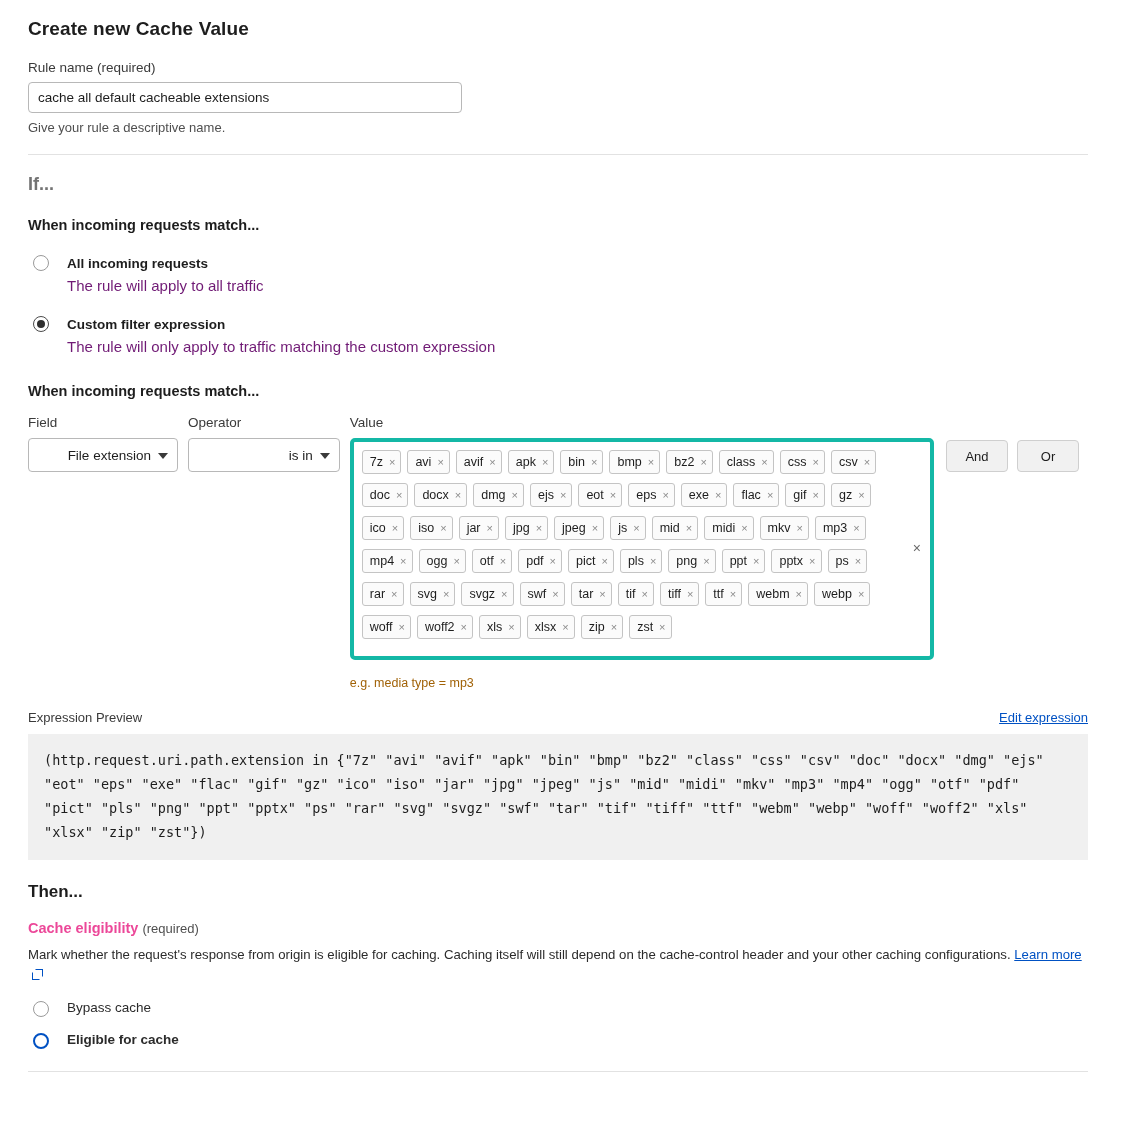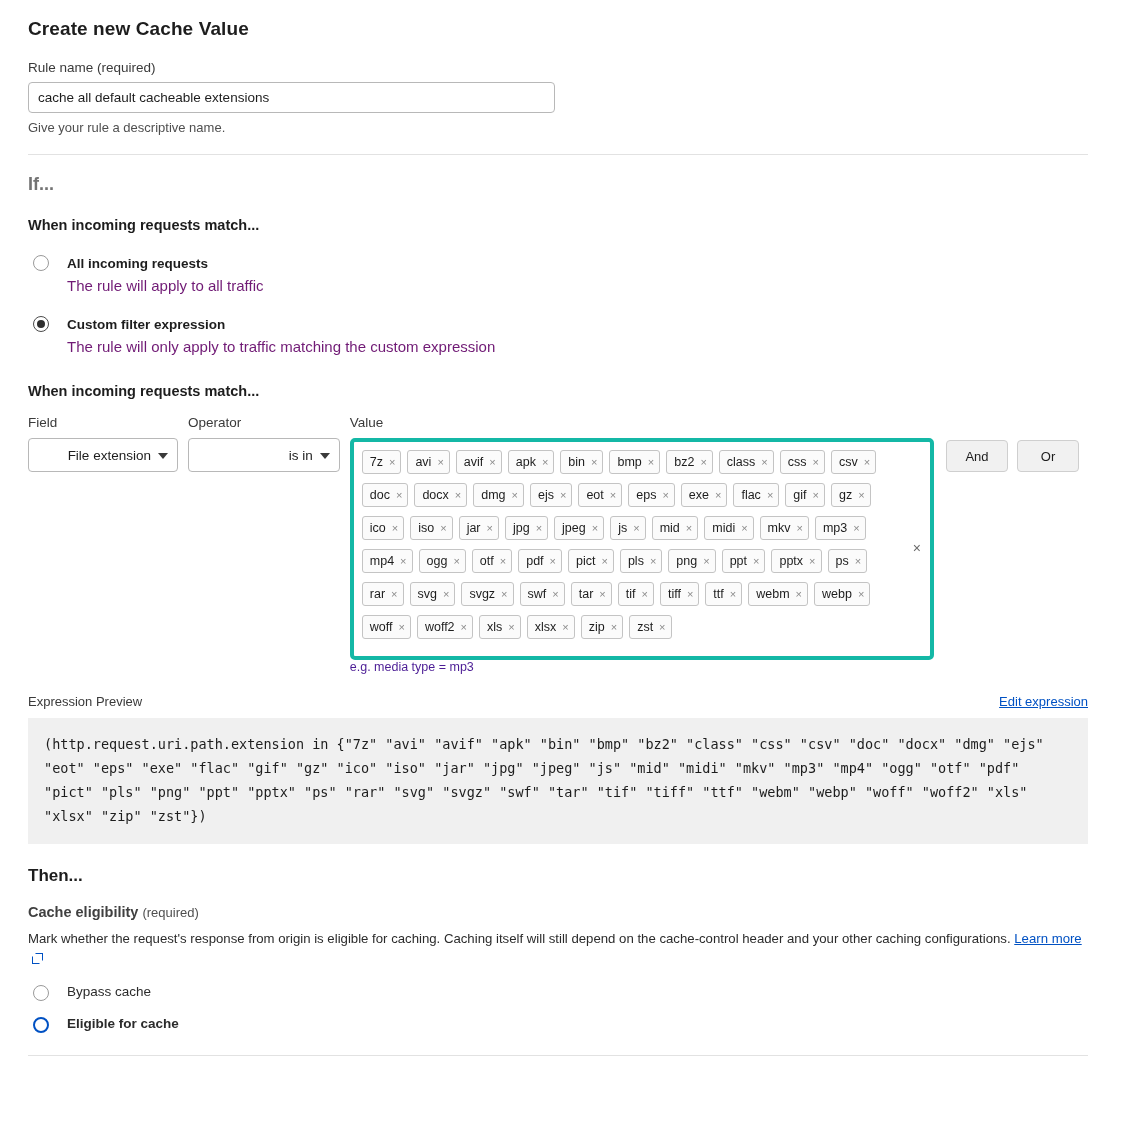--- a/index.html
+++ b/index.html
@@ -27,21 +27,21 @@
     color: #1d1d1d;
     letter-spacing: 0.1px;
     margin: 0 0 20px 0;
   }
   .field-label {
     font-size: 13.5px;
     color: #3a3a3a;
     margin-bottom: 7px;
   }
   .text-input {
-    width: 527px;
+    width: 434px;
     height: 31px;
     box-sizing: border-box;
     border: 1px solid #b8b8b8;
     border-radius: 4px;
     padding: 0 9px;
     font-size: 13.5px;
     font-family: "Liberation Sans", sans-serif;
     color: #1d1d1d;
     background: #fff;
     outline: none;
@@ -199,22 +199,22 @@
     position: absolute;
     right: 9px;
     top: 50%;
     margin-top: -8px;
     font-size: 14px;
     color: #6a6a6a;
     line-height: 1;
   }
   .eg {
     font-size: 12.5px;
-    color: #4c1d95;
-    margin-top: 0;
+    color: #a16207;
+    margin-top: 16px;
   }
   .andor {
     display: flex;
     margin-left: 12px;
     margin-top: 25px;
   }
   .btn {
     width: 62px;
     height: 32px;
     box-sizing: border-box;
@@ -260,21 +260,21 @@
     font-size: 17px;
     font-weight: bold;
     color: #1d1d1d;
     margin-top: 22px;
   }
   .cache-title-row {
     margin-top: 18px;
     font-size: 14.5px;
   }
   .cache-title-row b {
-    color: #404040;
+    color: #ec4899;
   }
   .cache-title-row span.req {
     font-size: 13px;
     color: #4f4f4f;
     font-weight: normal;
   }
   .para {
     font-size: 13.2px;
     color: #2b2b2b;
     line-height: 20px;

